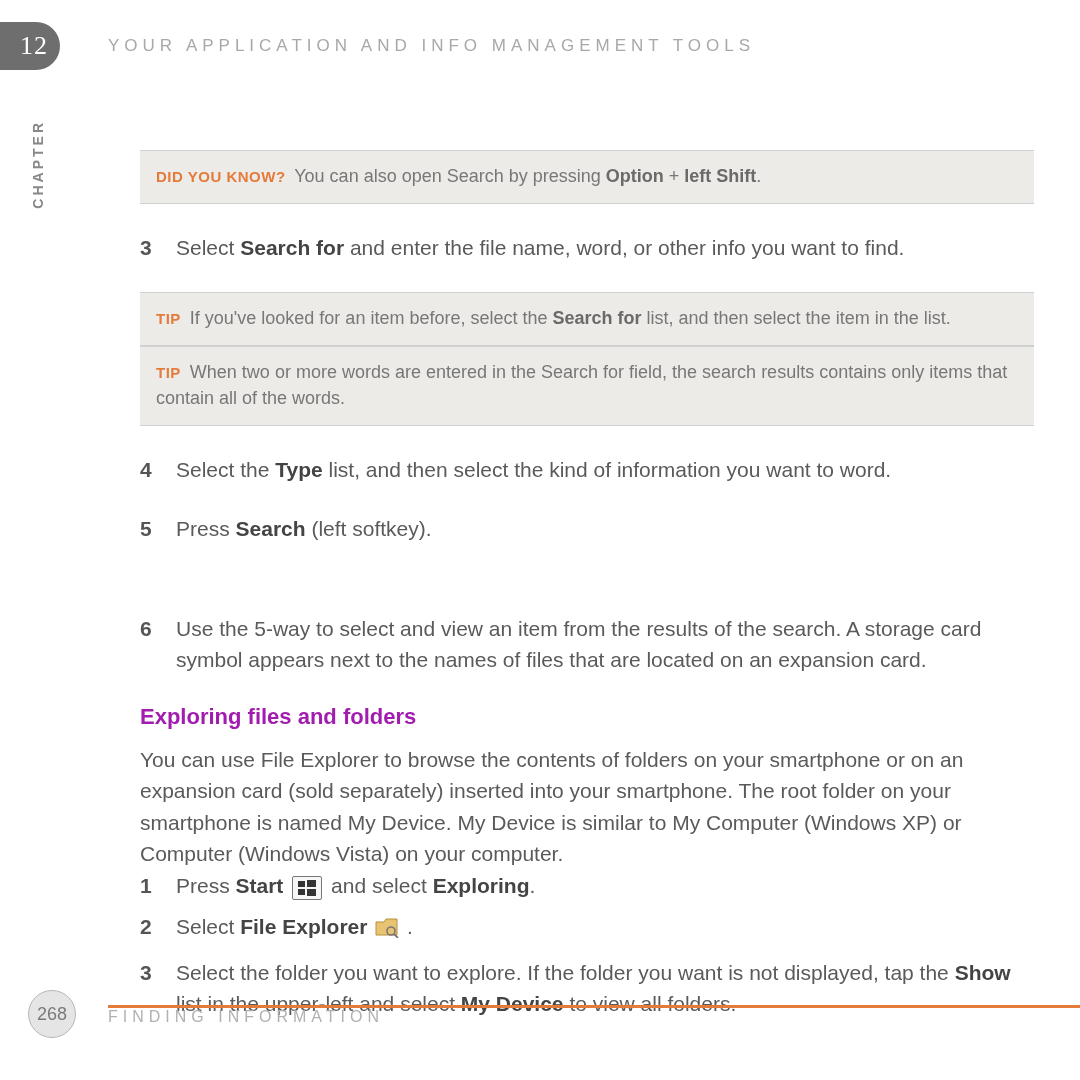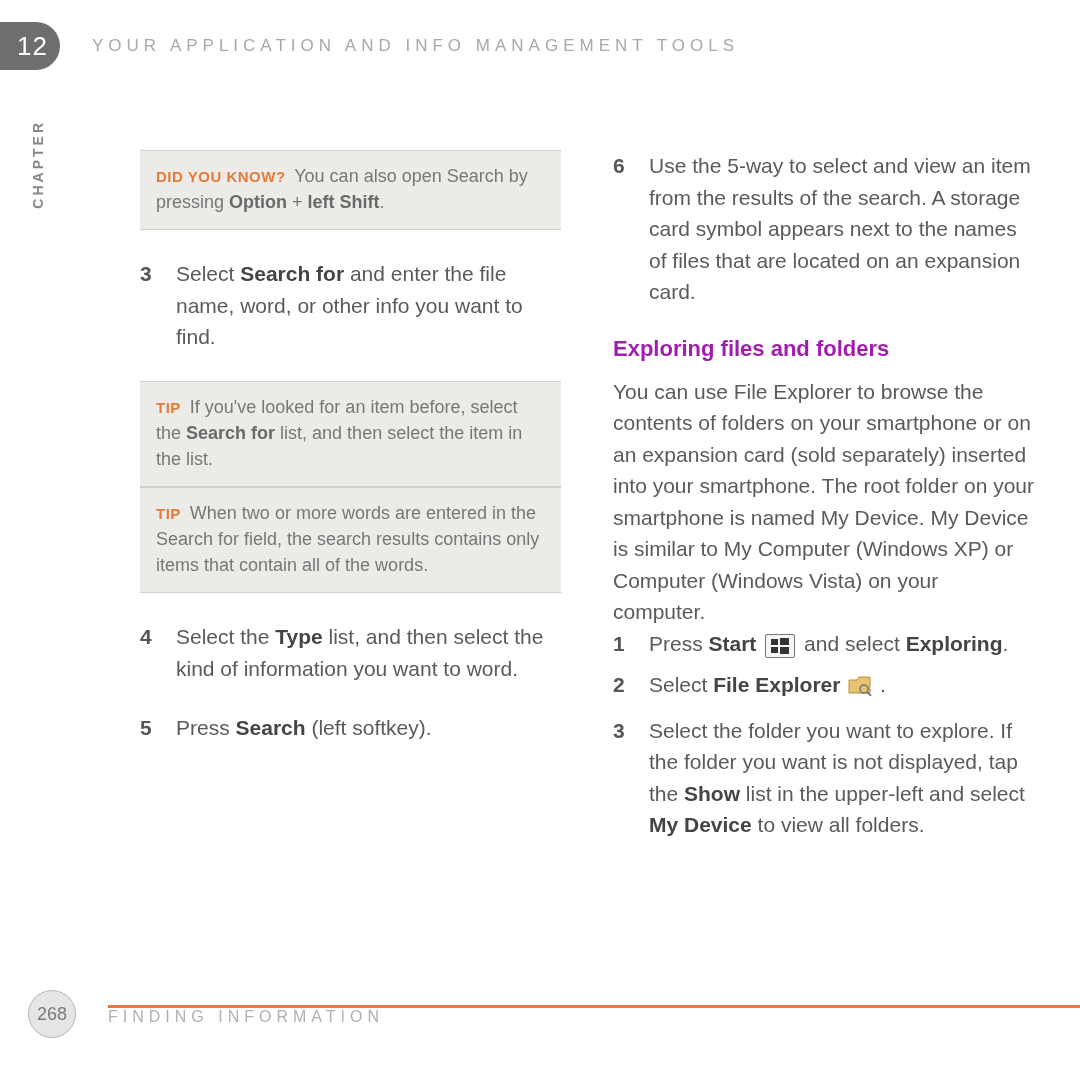--- a/index.html
+++ b/index.html
@@ -26,48 +26,50 @@
     border-top-right-radius: 24px;
     border-bottom-right-radius: 24px;
     color: #fff;
     font-size: 26px;
     font-weight: 400;
     display: flex;
     align-items: center;
     justify-content: flex-end;
     padding-right: 12px;
     letter-spacing: 1px;
+    font-family: Liberation Serif, serif;
   }
   .chapter-vert {
     position: absolute;
     top: 120px;
     left: 30px;
     writing-mode: vertical-rl;
     transform: rotate(180deg);
     font-size: 14px;
     font-weight: 700;
     letter-spacing: 3px;
     color: #888;
   }
   .running-head {
     position: absolute;
     top: 36px;
-    left: 92px;
+    left: 108px;
     font-size: 17px;
     letter-spacing: 5px;
     color: #a8a8a8;
   }
   .content {
     position: absolute;
     top: 150px;
     left: 140px;
     right: 46px;
     bottom: 90px;
     display: flex;
-    gap: 52px;
+    gap: 40px;
+    flex-direction: column;
   }
   .col { flex: 1 1 0; min-width: 0; }
   .callout {
     border-top: 1px solid #d0d0d0;
     border-bottom: 1px solid #d0d0d0;
     background: #edebe8;
     padding: 12px 16px 14px;
     font-size: 18px;
     line-height: 1.45;
     color: #777;

